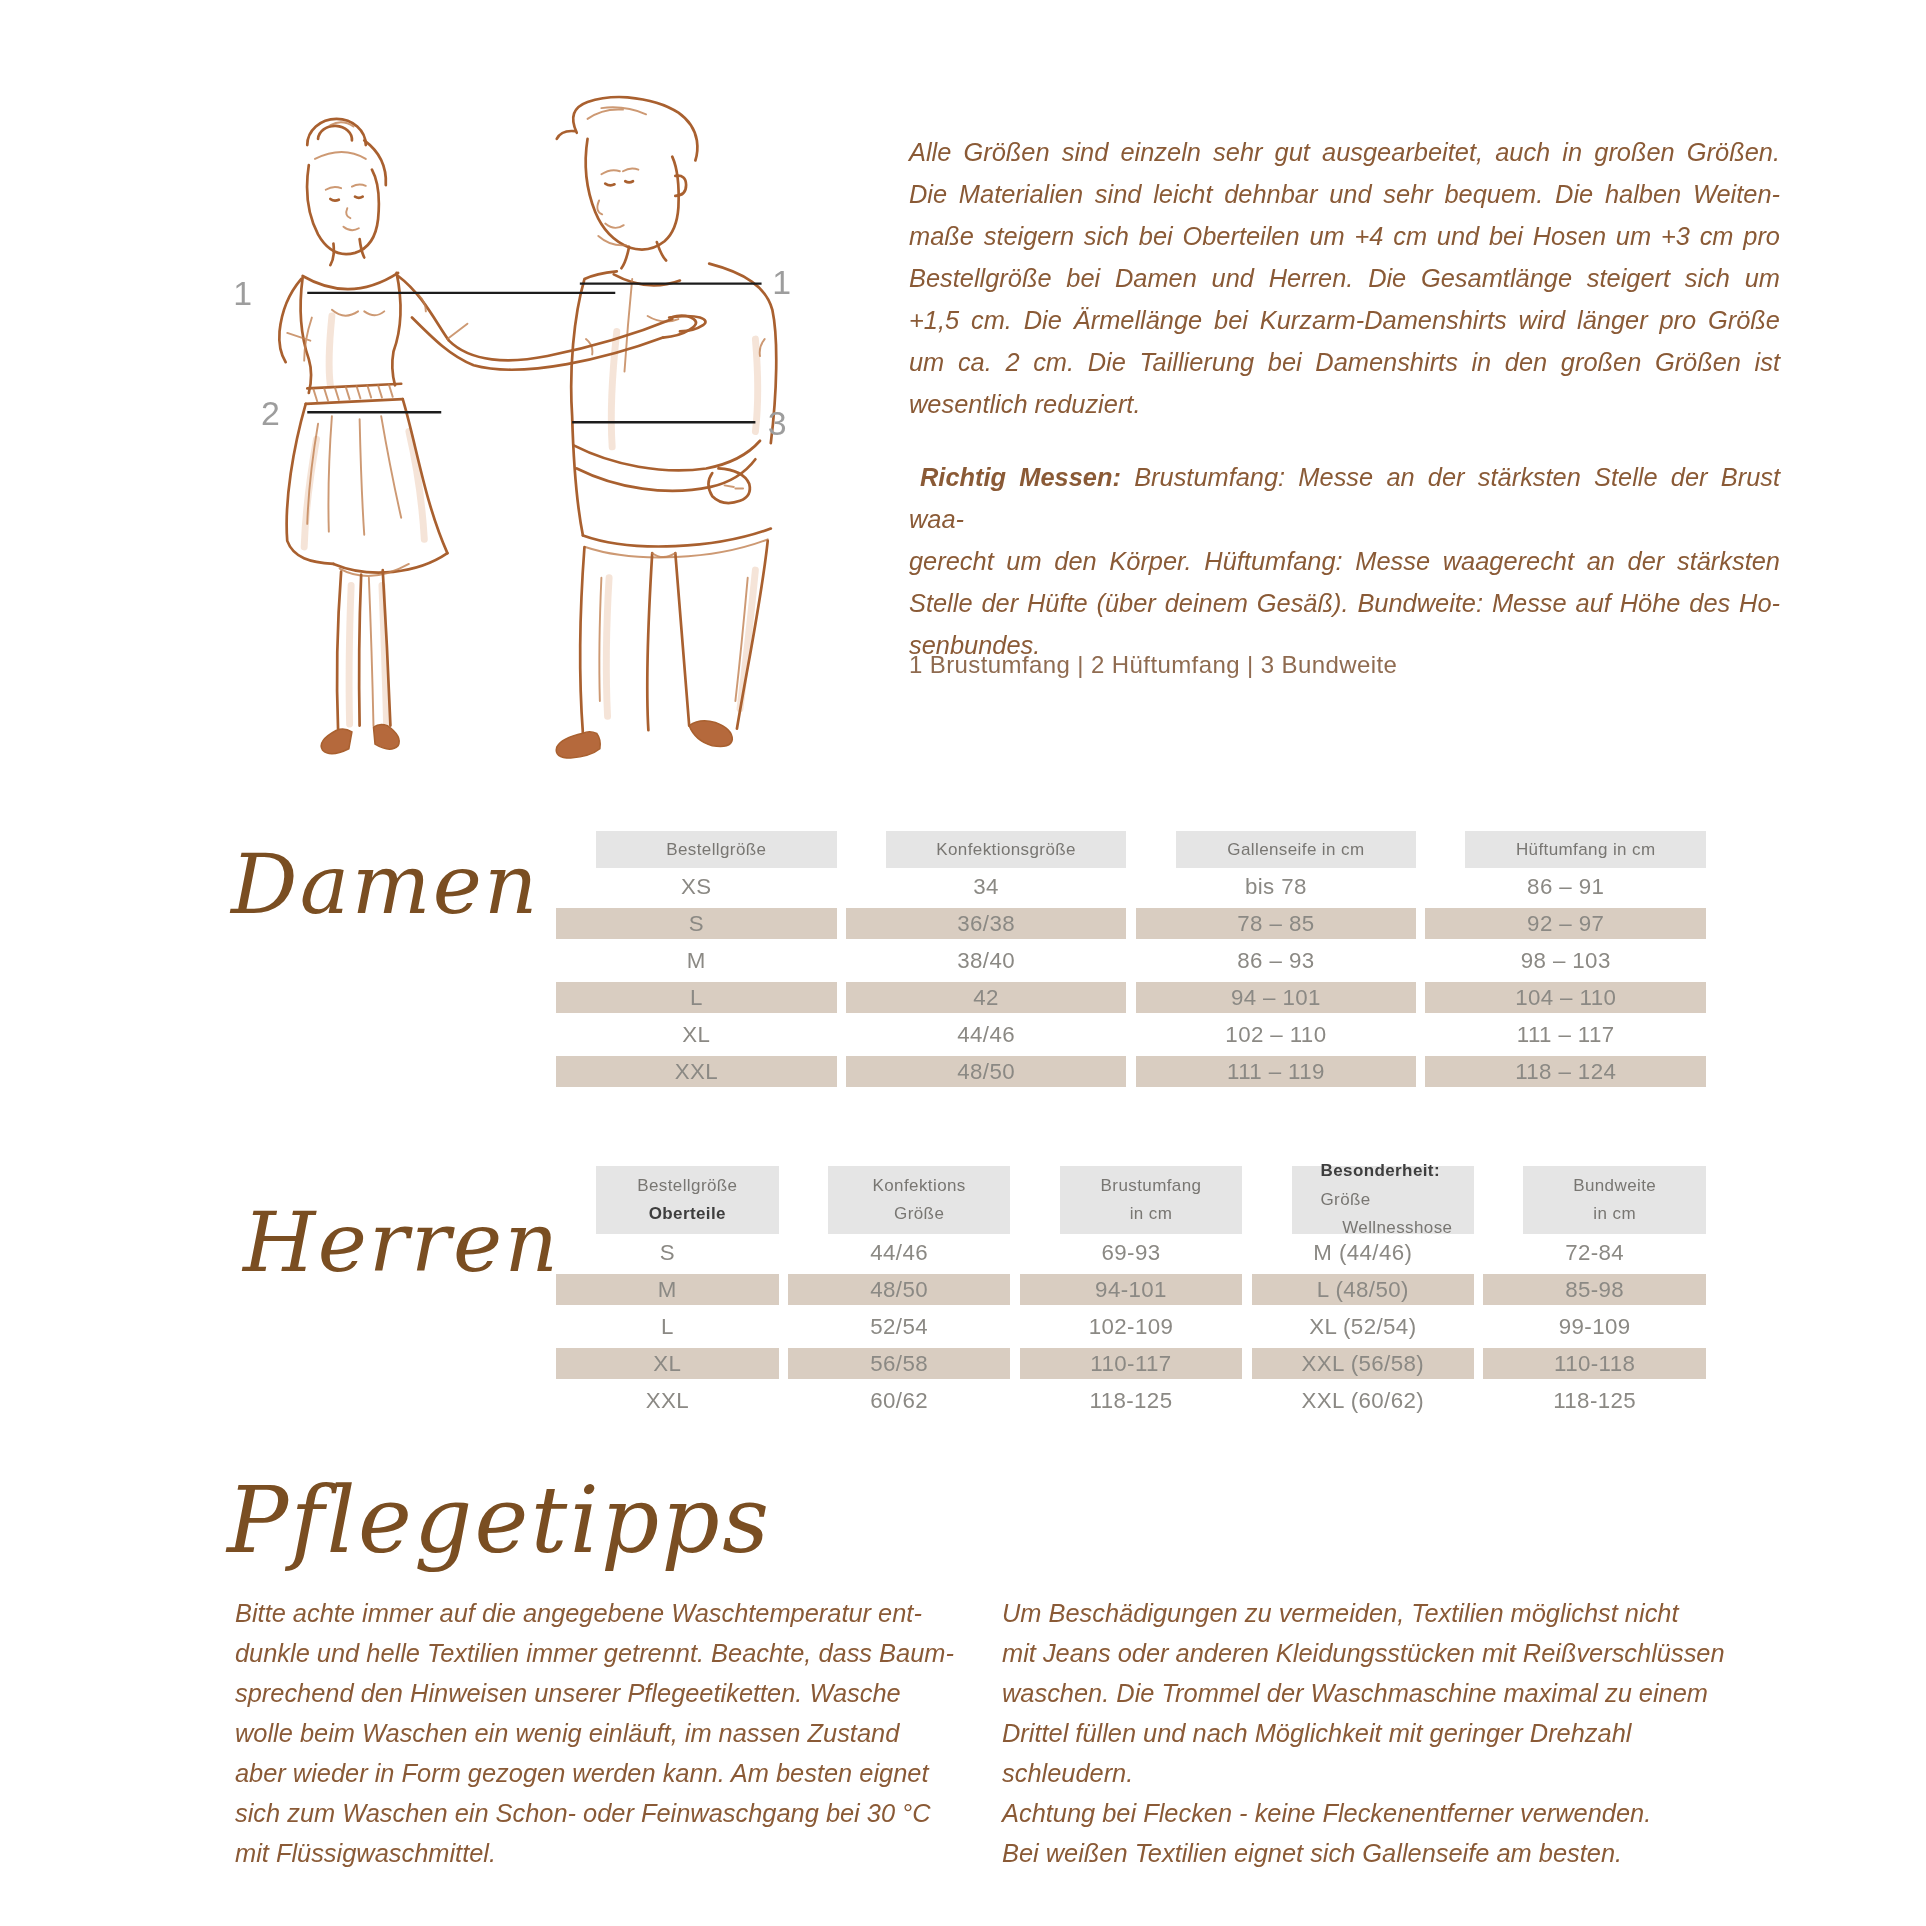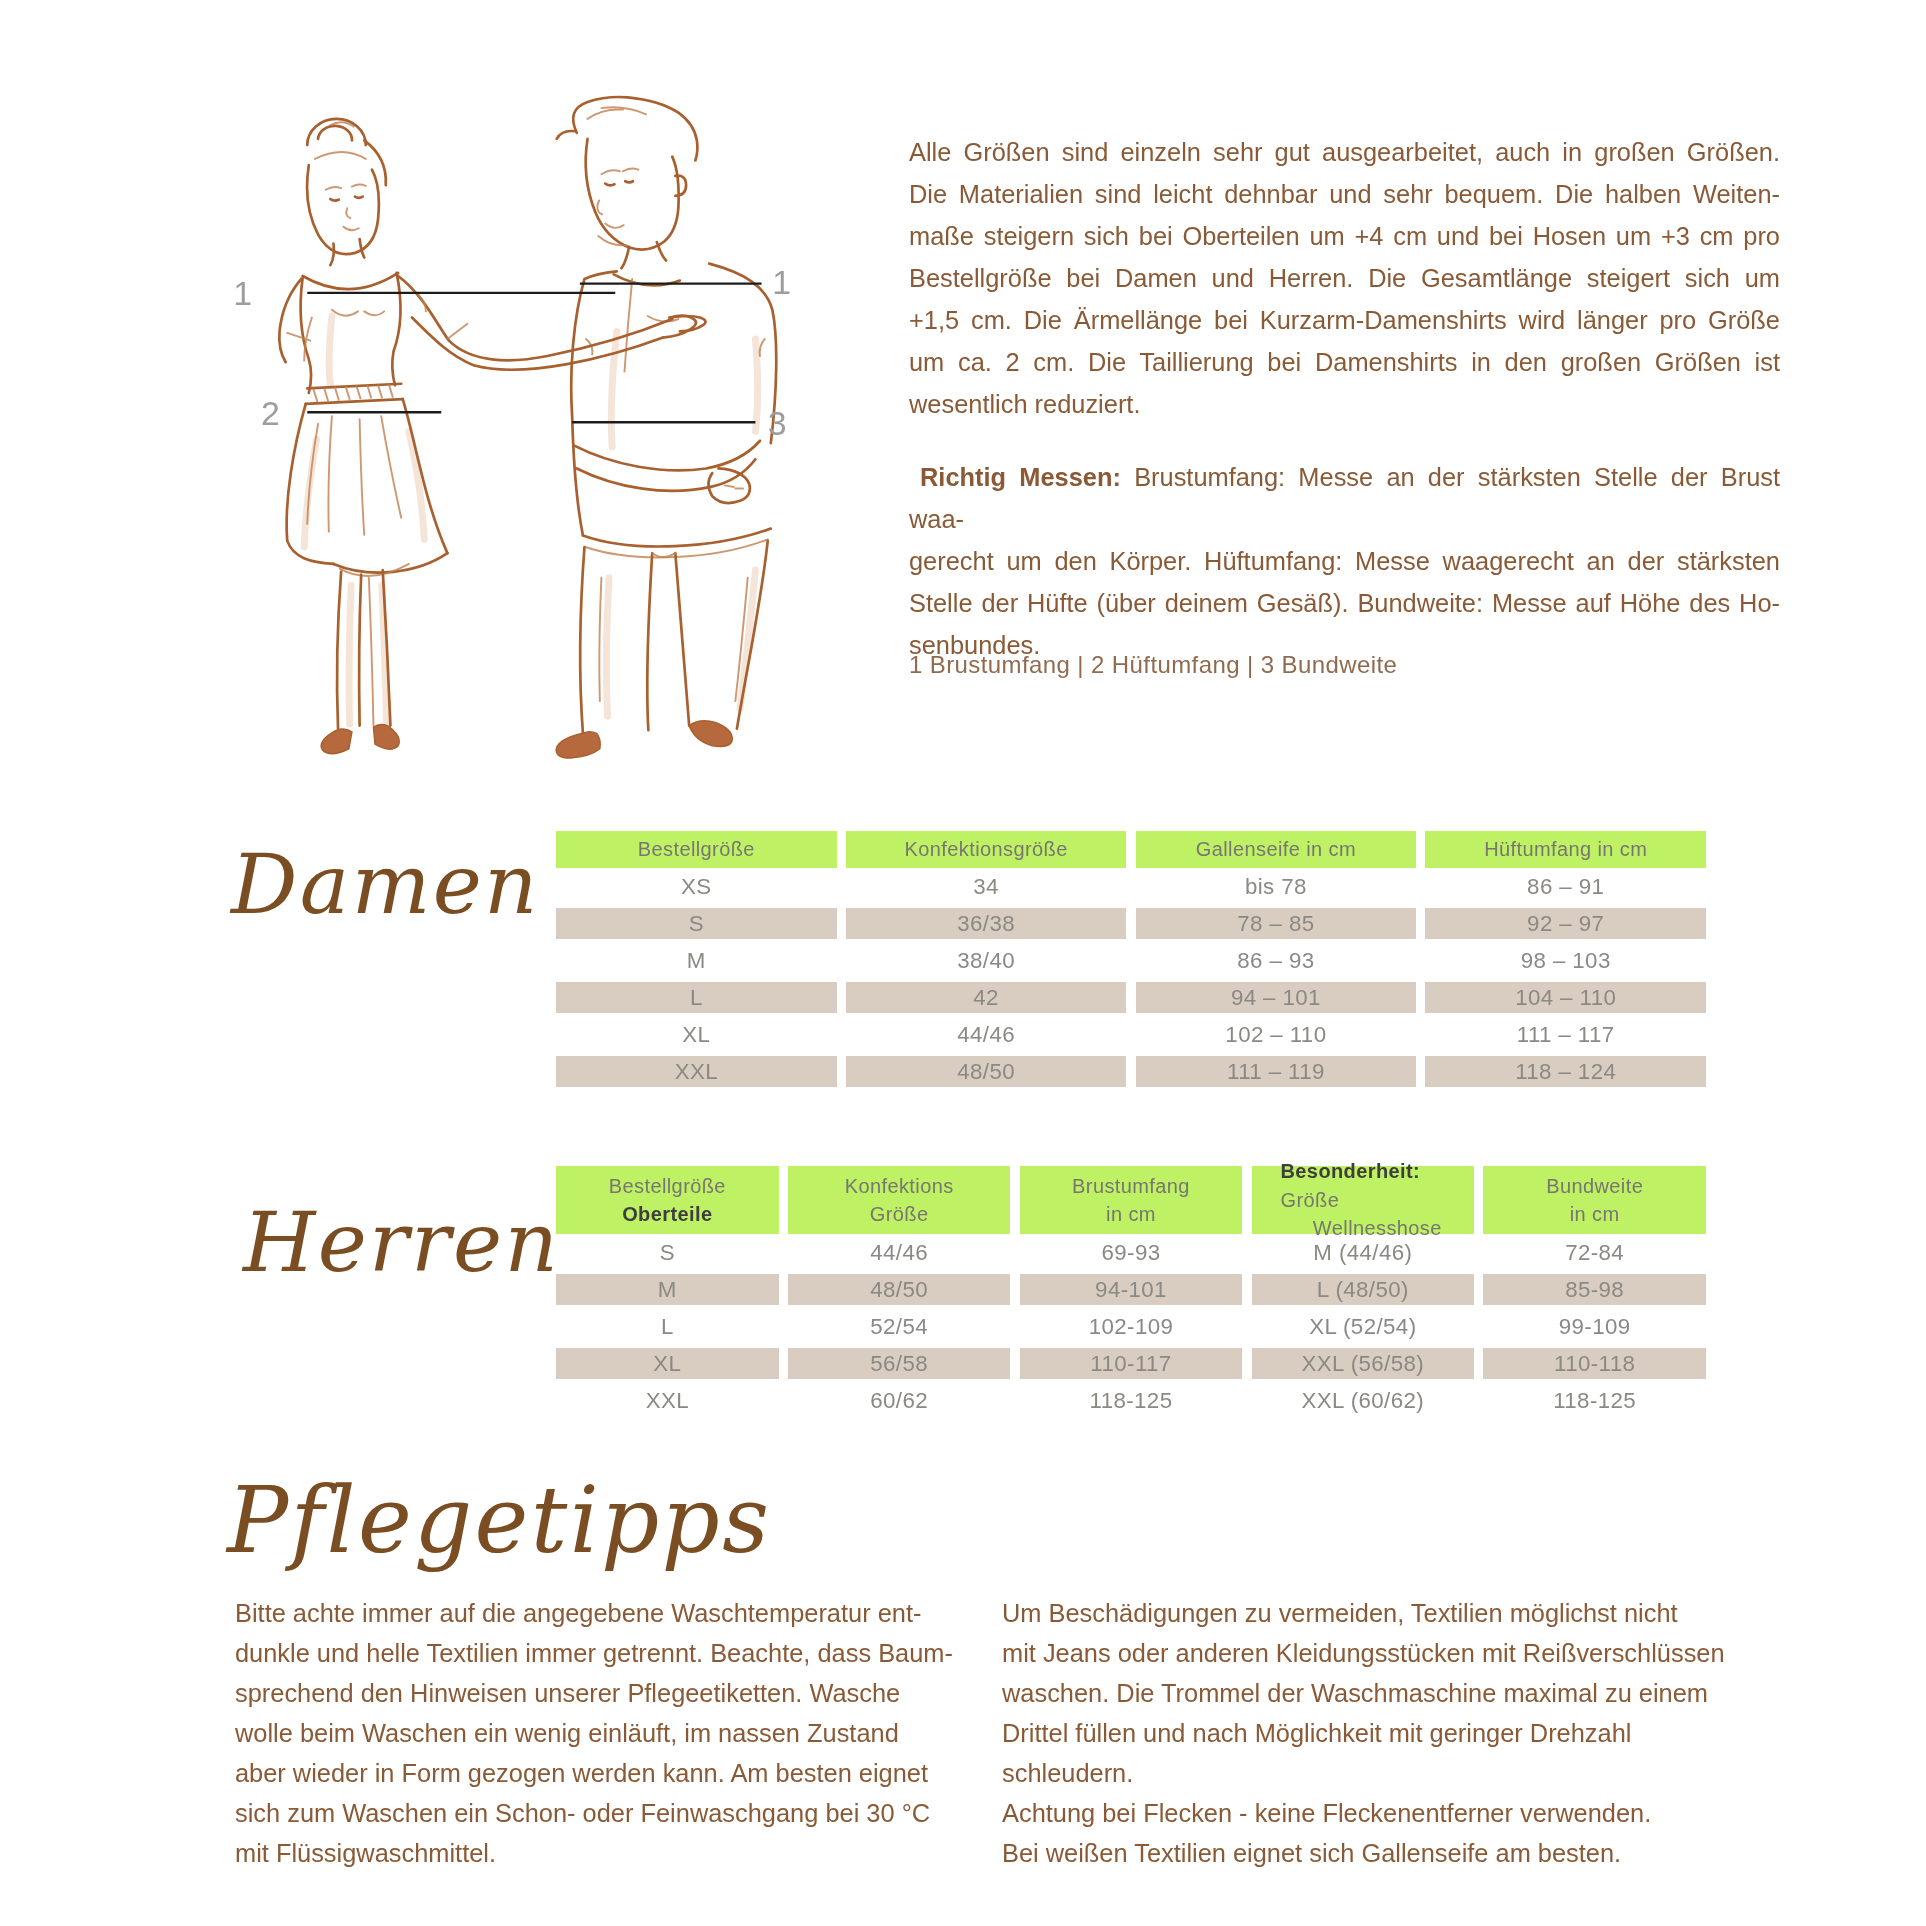--- a/index.html
+++ b/index.html
@@ -1,40 +1,40 @@
 <!DOCTYPE html>
 <html style="font-size:12.3px"><head>
 <meta charset="utf-8">
 <style>
   html,body{margin:0;padding:0;background:#fff;}
   body{width:1926px;height:1926px;position:relative;font-family:"Liberation Sans",sans-serif;overflow:hidden;}
   .abs{position:absolute;}
 
   
   .bodytext{color:#8a5a36;font-size:25.4px;line-height:42px;}
-  .tline{white-space:nowrap;}
+  .tline{white-space:nowrap;font-style:italic;}
   .tline.just{white-space:normal;text-align:justify;text-align-last:justify;}
   .bodytext b{font-weight:bold;color:#8a5a36;margin-left:11px;}
 
   .caretext{color:#8a5a36;font-size:25.4px;line-height:40px;}
 
   .legend{color:#8f6b50;font-size:24px;letter-spacing:0.4px;white-space:nowrap;}
 
   
   .script{font-family:"DejaVu Serif",serif;font-style:italic;color:#7a4e22;letter-spacing:2.3px;white-space:nowrap;}
   .script.h110{font-size:83px;}
   .script.h118{font-size:91px;}
 
   
   .sizetable{width:1150px;}
   .thead{display:grid;column-gap:9.2px;}
   .g4 .thead,.g4 .trow{grid-template-columns:repeat(4,1fr);}
   .g5 .thead,.g5 .trow{grid-template-columns:repeat(5,1fr);}
-  .hcell{background:#bef264;color:#787672;font-size:20px;letter-spacing:0.4px;
-         display:flex;align-items:center;justify-content:center;}
+  .hcell{background:#e5e5e5;color:#787672;font-size:17px;letter-spacing:0.4px;
+         display:flex;align-items:center;justify-content:center;margin-left:40px;}
   .g4 .hcell{height:37px;}
   .g5 .hcell{height:68px;flex-direction:column;line-height:28.5px;}
   .hcell .hb{font-weight:bold;color:#3e3e3e;}
   .hcell.leftal{align-items:center;padding-left:29px;box-sizing:border-box;}
   .trow{display:grid;column-gap:9.2px;height:37px;}
   .cell{display:flex;align-items:center;justify-content:center;
         font-size:22.3px;color:#8b8984;letter-spacing:0.4px;}
   .trow.shaded .cell{background:#d9cdc1;border-top:3.1px solid #fff;border-bottom:3.1px solid #fff;box-sizing:border-box;}
 
   

